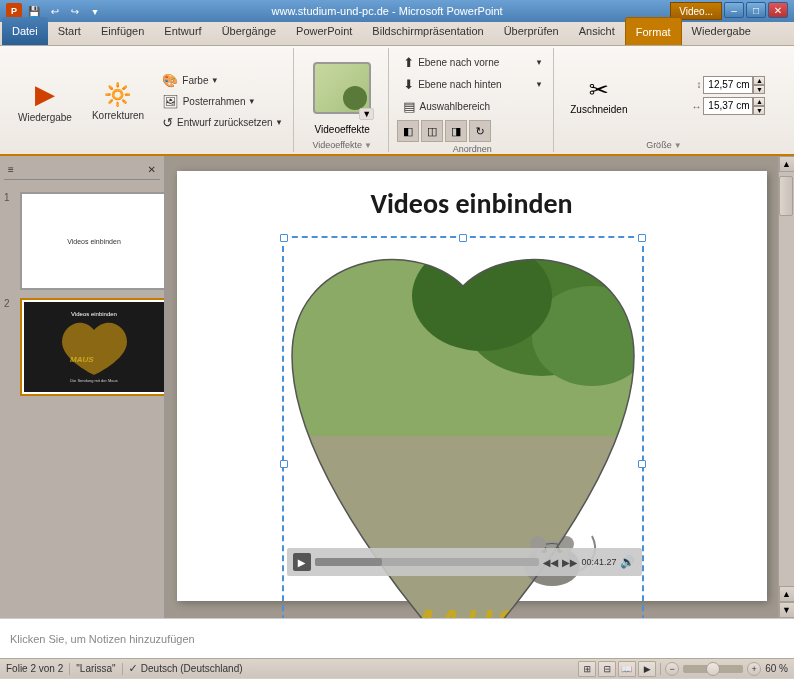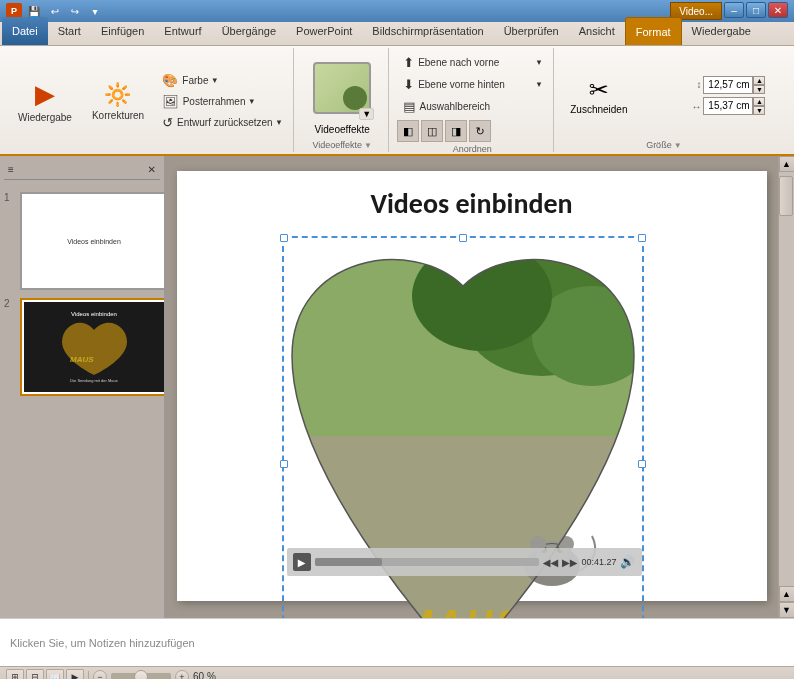--- a/index.html
+++ b/index.html
@@ -276,21 +276,21 @@
     .scrollbar-v {
       width: 16px; background: #c8c0b8;
       display: flex; flex-direction: column; align-items: center;
       border-left: 1px solid #a8a098;
     }
     .scroll-arrow { width: 16px; height: 16px; background: linear-gradient(to bottom, #ddd5cc, #c8c0b8); border: 1px solid #a8a098; display: flex; align-items: center; justify-content: center; font-size: 9px; cursor: pointer; }
     .scroll-thumb { width: 14px; height: 40px; background: linear-gradient(to right, #ddd5cc, #c8c0b8); border: 1px solid #a8a098; border-radius: 2px; margin-top: 4px; }
 
     
     .notes-area {
-      height: 48px;
+      height: 40px;
       background: white;
       border-top: 1px solid #ccc;
       display: flex;
       align-items: center;
       padding: 0 10px;
       font-size: 11px;
       color: #888;
     }
 
     
@@ -322,20 +322,21 @@
 <div class="title-bar">
   <div class="title-bar-left">
     <div class="pp-icon">P</div>
     <div class="quick-access">
       <div class="qa-btn">💾</div>
       <div class="qa-btn">↩</div>
       <div class="qa-btn">↪</div>
       <div class="qa-btn">▾</div>
     </div>
   </div>
+  <div class="title-bar-title">www.studium-und-pc.de - Microsoft PowerPoint</div>
   <div class="title-bar-controls">
     <div class="video-tab">Video...</div>
     <div class="title-btn">–</div>
     <div class="title-btn">□</div>
     <div class="title-btn close">✕</div>
   </div>
 </div>
 
 <div class="ribbon-tabs">
   <div class="tab datei">Datei</div>
@@ -405,21 +406,21 @@
 
   <div class="ribbon-group">
     <div class="group-content" style="flex-direction:column;gap:2px;align-items:flex-start;justify-content:center;">
       <div class="small-btn" style="width:150px;">
         <span style="font-size:13px;">⬆</span>
         <span>Ebene nach vorne</span>
         <span style="font-size:9px;margin-left:auto;">▾</span>
       </div>
       <div class="small-btn" style="width:150px;">
         <span style="font-size:13px;">⬇</span>
-        <span>Ebene vorne hinten</span>
+        <span>Ebene nach hinten</span>
         <span style="font-size:9px;margin-left:auto;">▾</span>
       </div>
       <div class="small-btn" style="width:150px;">
         <span style="font-size:13px;">▤</span>
         <span>Auswahlbereich</span>
       </div>
       <div style="display:flex;gap:2px;margin-top:2px;">
         <div style="width:22px;height:22px;background:#d0c8c0;border:1px solid #b0a898;display:flex;align-items:center;justify-content:center;font-size:11px;cursor:pointer;">◧</div>
         <div style="width:22px;height:22px;background:#d0c8c0;border:1px solid #b0a898;display:flex;align-items:center;justify-content:center;font-size:11px;cursor:pointer;">◫</div>
         <div style="width:22px;height:22px;background:#d0c8c0;border:1px solid #b0a898;display:flex;align-items:center;justify-content:center;font-size:11px;cursor:pointer;">◨</div>
@@ -582,20 +583,30 @@
       <div class="scroll-arrow">▼</div>
     </div>
   </div>
 </div>
 
 <div class="notes-area">
   <span>Klicken Sie, um Notizen hinzuzufügen</span>
 </div>
 
 <div class="status-bar">
+  <div class="status-bar-left">
+    <span>Folie 2 von 2</span>
+    <div class="status-divider"></div>
+    <span>"Larissa"</span>
+    <div class="status-divider"></div>
+    <div style="display:flex;align-items:center;gap:3px;">
+      <span style="font-size:11px;">✓</span>
+      <span>Deutsch (Deutschland)</span>
+    </div>
+  </div>
   <div class="status-bar-right">
 
     <div style="display:flex;gap:2px;">
       <div class="view-btn" title="Normal">⊞</div>
       <div class="view-btn" title="Foliensortierung">⊟</div>
       <div class="view-btn" title="Leseansicht">📖</div>
       <div class="view-btn" title="Bildschirmpräsentation">▶</div>
     </div>
     <div class="status-divider"></div>
     <div class="zoom-btn">−</div>

